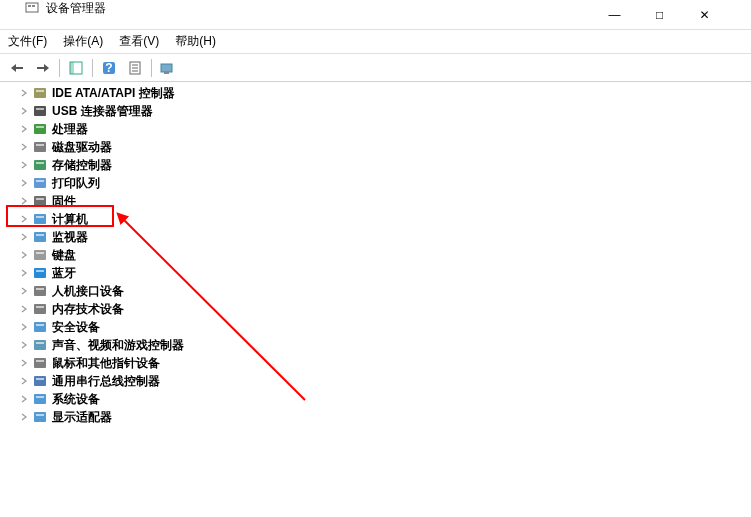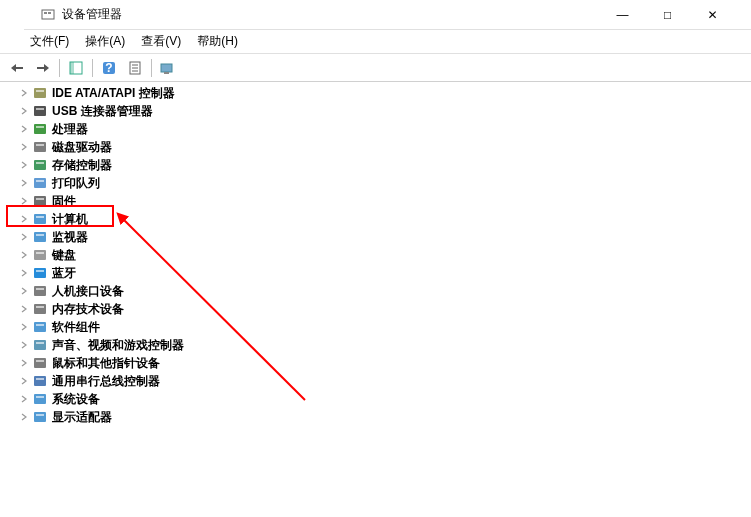--- a/index.html
+++ b/index.html
@@ -1,22 +1,22 @@
 <!DOCTYPE html>
 <html><head>
   <meta charset="utf-8">
   <style>
     * { margin: 0; padding: 0; box-sizing: border-box; font-family: "Microsoft YaHei", "SimSun", sans-serif; font-size: 12px; }
     body { background: #fff; width: 751px; height: 517px; position: relative; overflow: hidden; }
-    .titlebar { height: 30px; display: flex; align-items: center; padding: 0 16px; border-bottom: 1px solid #e0e0e0; margin-left: 24px; }
+    .titlebar { height: 30px; display: flex; align-items: flex-start; padding: 0 24px; border-bottom: 1px solid #e0e0e0; }
     .titlebar-icon { width: 16px; height: 16px; margin-right: 6px; display: flex; align-items: center; justify-content: center; }
     .titlebar-title { flex: 1; }
     .win-controls { display: flex; gap: 0; margin-left: auto; }
     .win-btn { width: 45px; height: 30px; display: flex; align-items: center; justify-content: center; cursor: pointer; }
-    .menubar { height: 24px; display: flex; align-items: center; padding: 0 22px; border-bottom: 1px solid #e0e0e0; }
+    .menubar { height: 24px; display: flex; align-items: center; padding: 0 0; border-bottom: 1px solid #e0e0e0; }
     .menu-item { padding: 2px 8px; cursor: pointer; }
     .toolbar { height: 28px; display: flex; align-items: center; padding: 2px 4px; border-bottom: 1px solid #d0d0d0; gap: 0; }
     .tool-btn { width: 24px; height: 22px; display: flex; align-items: center; justify-content: center; cursor: pointer; margin: 0 1px; }
     .tool-sep { width: 1px; height: 18px; background: #c0c0c0; margin: 0 3px; }
     .tree-area { padding: 2px 0; overflow: hidden; }
     .tree-item { display: flex; align-items: center; height: 18px; padding-left: 18px; cursor: pointer; position: relative; font-weight: bold; }
     .expand-arrow { width: 12px; display: flex; align-items: center; justify-content: center; color: #888; font-size: 10px; }
     .node-icon { width: 16px; height: 16px; margin: 0 4px 0 2px; display: flex; align-items: center; justify-content: center; }
     .highlight-box { position: absolute; border: 2px solid #ff0000; pointer-events: none; z-index: 10; }
     .arrow-annotation { position: absolute; pointer-events: none; z-index: 11; }
@@ -278,21 +278,21 @@
         <svg width="8" height="8" viewBox="0 0 8 8">
           <path d="M2 1 L6 4 L2 7" fill="none" stroke="#999" stroke-width="1.2"></path>
         </svg>
       </span>
       <span class="node-icon">
         <svg width="16" height="16" viewBox="0 0 16 16">
           <rect x="2" y="3" width="12" height="10" rx="1" fill="#3388cc" opacity="0.85"></rect>
           <rect x="4" y="5" width="8" height="2" fill="#fff" opacity="0.6"></rect>
         </svg>
       </span>
-      <span>软件组件</span>
+      <span>安全设备</span>
     </div>
     <div class="tree-item">
       <span class="expand-arrow">
         <svg width="8" height="8" viewBox="0 0 8 8">
           <path d="M2 1 L6 4 L2 7" fill="none" stroke="#999" stroke-width="1.2"></path>
         </svg>
       </span>
       <span class="node-icon">
         <svg width="16" height="16" viewBox="0 0 16 16">
           <rect x="2" y="3" width="12" height="10" rx="1" fill="#4488aa" opacity="0.85"></rect>

